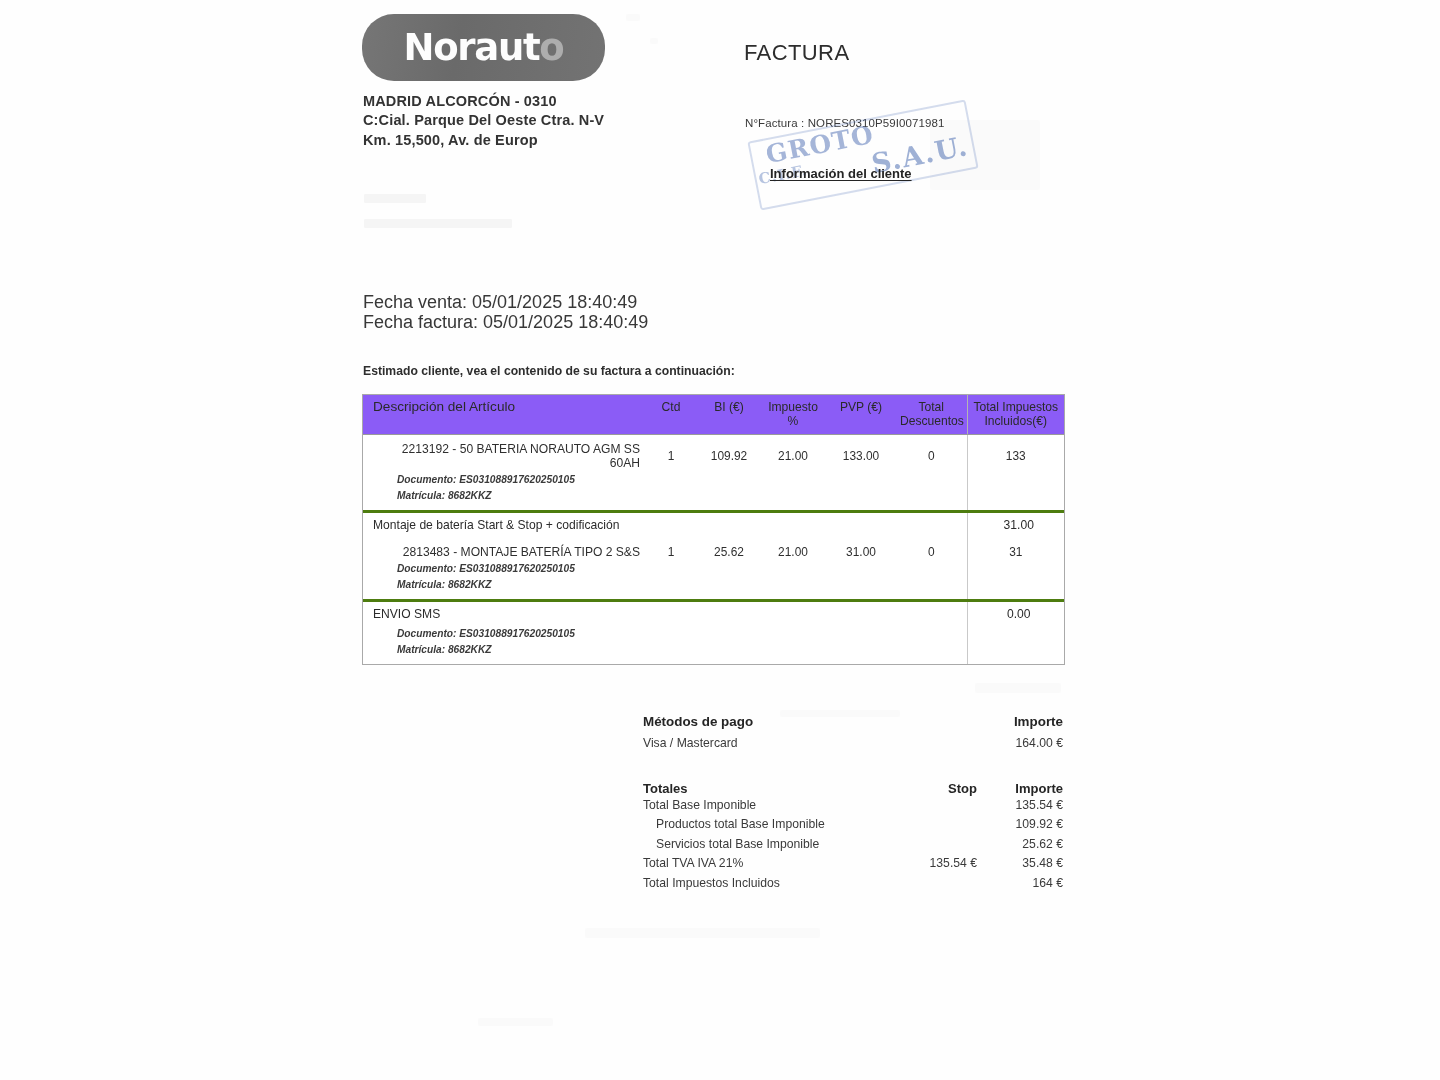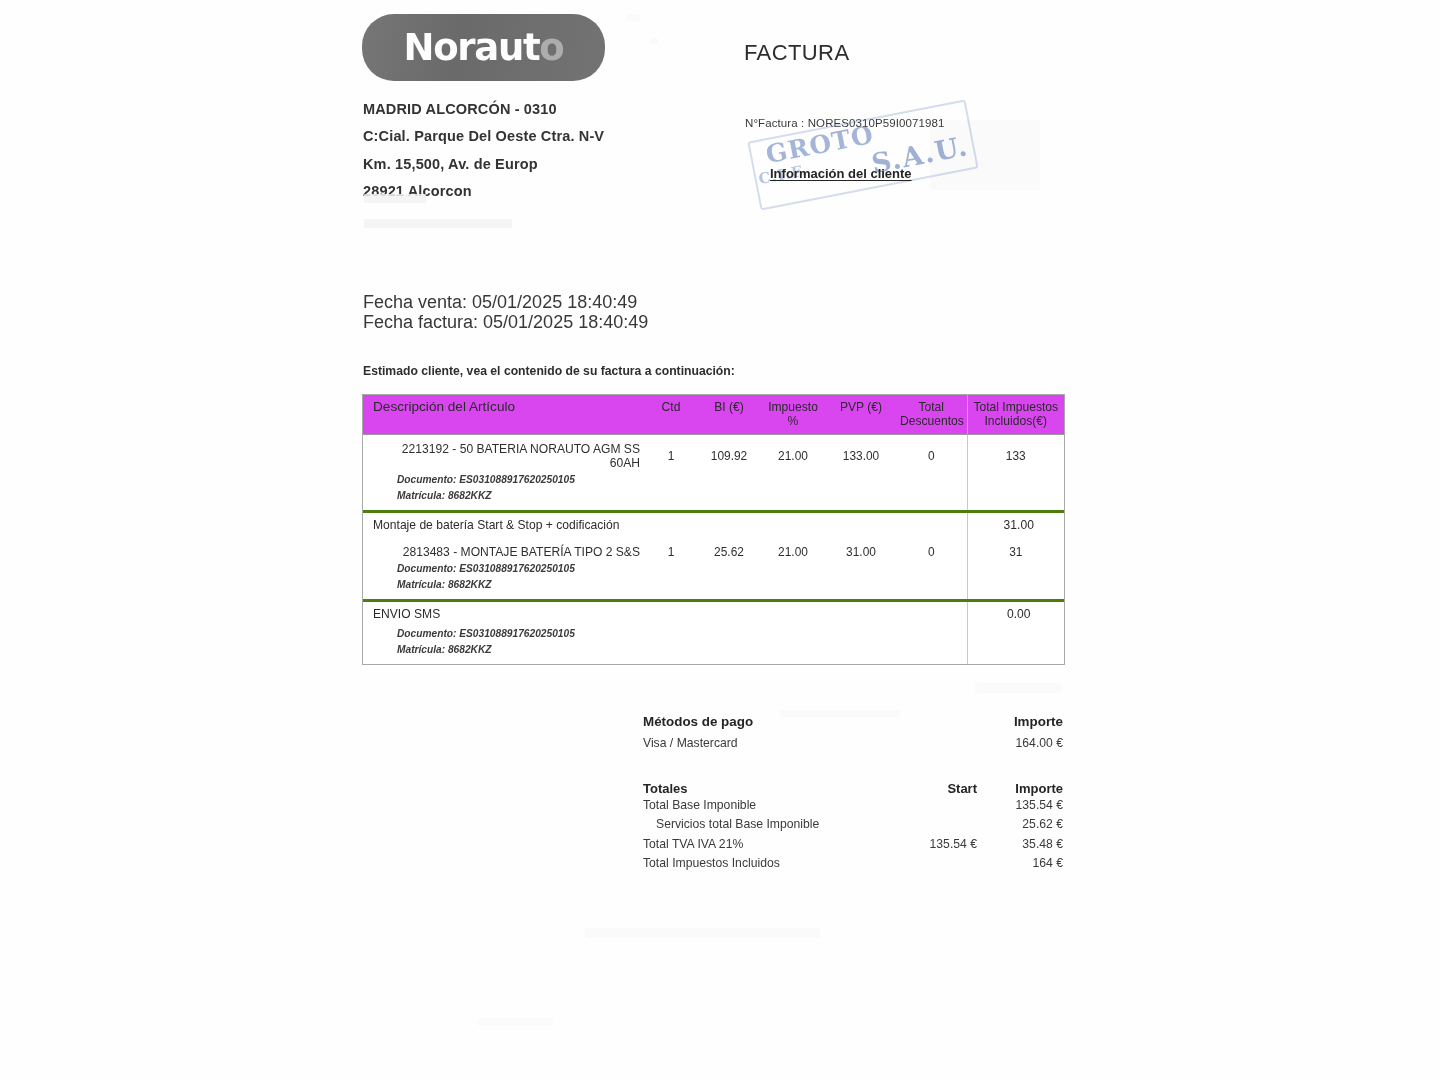--- a/index.html
+++ b/index.html
@@ -57,21 +57,21 @@
     position: absolute;
     left: 363px;
     top: 92px;
     width: 340px;
     font-size: 14.5px;
     font-weight: bold;
     line-height: 19.4px;
     color: #333333;
     letter-spacing: 0.15px;
   }
-  .addr div { white-space: nowrap; margin-top: 8px; }
+  .addr div { white-space: nowrap; }
 
   
   .factura-title {
     position: absolute;
     left: 744px;
     top: 40px;
     font-size: 22px;
     font-weight: normal;
     color: #2d2d2d;
     letter-spacing: 0.4px;
@@ -187,21 +187,21 @@
     background: #ffffff;
     font-size: 11.6px;
     color: #2f2f2f;
   }
   .items-table table {
     width: 100%;
     border-collapse: collapse;
     table-layout: fixed;
   }
   thead th {
-    background: #d946ef;
+    background: #8b5cf6;
     font-weight: normal;
     font-size: 12.1px;
     color: #2a2a2a;
     padding: 5px 4px 6px 4px;
     vertical-align: top;
     border-bottom: 1px solid #9a9a9a;
     line-height: 14px;
   }
   th.c-desc { text-align: left; padding-left: 10px; font-size: 13.6px; }
   th.c-ctd, th.c-bi, th.c-imp, th.c-pvp, th.c-desc2, th.c-tot { text-align: center; }
@@ -317,21 +317,20 @@
 <div class="page">
 
   <div class="logo-box">
     <span class="logo-text"><span>Noraut</span><span class="tail-o">o</span></span>
   </div>
 
   <div class="addr">
     <div>MADRID ALCORCÓN - 0310</div>
     <div> C:Cial. Parque Del Oeste Ctra. N-V</div>
     <div>Km. 15,500, Av. de Europ</div>
-    <div>28921 Alcorcon</div>
   </div>
 
   <div class="factura-title">FACTURA</div>
 
   <div class="faint" style="left:364px; top:194px; width:62px; height:9px;"></div>
   <div class="faint" style="left:364px; top:219px; width:148px; height:9px;"></div>
 
   <div class="noise" style="left:626px; top:14px; width:14px; height:7px;"></div>
   <div class="noise" style="left:650px; top:38px; width:8px; height:6px;"></div>
   <div class="noise" style="left:975px; top:683px; width:86px; height:10px;"></div>
@@ -455,30 +454,35 @@
     </div>
     <div class="pay-row">
       <span>Visa / Mastercard</span>
       <span>164.00 €</span>
     </div>
   </div>
 
   <div class="tot-block">
     <div class="tot-head">
       <span class="lbl">Totales</span>
-      <span class="base">Start</span>
+      <span class="base">Stop</span>
       <span class="imp">Importe</span>
     </div>
 
     <div class="tot-row">
       <span class="lbl">Total Base Imponible</span>
       <span class="base"></span>
       <span class="imp">135.54 €</span>
     </div>
     <div class="tot-row indent">
+      <span class="lbl">Productos total Base Imponible</span>
+      <span class="base"></span>
+      <span class="imp">109.92 €</span>
+    </div>
+    <div class="tot-row indent">
       <span class="lbl">Servicios total Base Imponible</span>
       <span class="base"></span>
       <span class="imp">25.62 €</span>
     </div>
     <div class="tot-row">
       <span class="lbl">Total TVA IVA 21%</span>
       <span class="base">135.54 €</span>
       <span class="imp">35.48 €</span>
     </div>
     <div class="tot-row">

